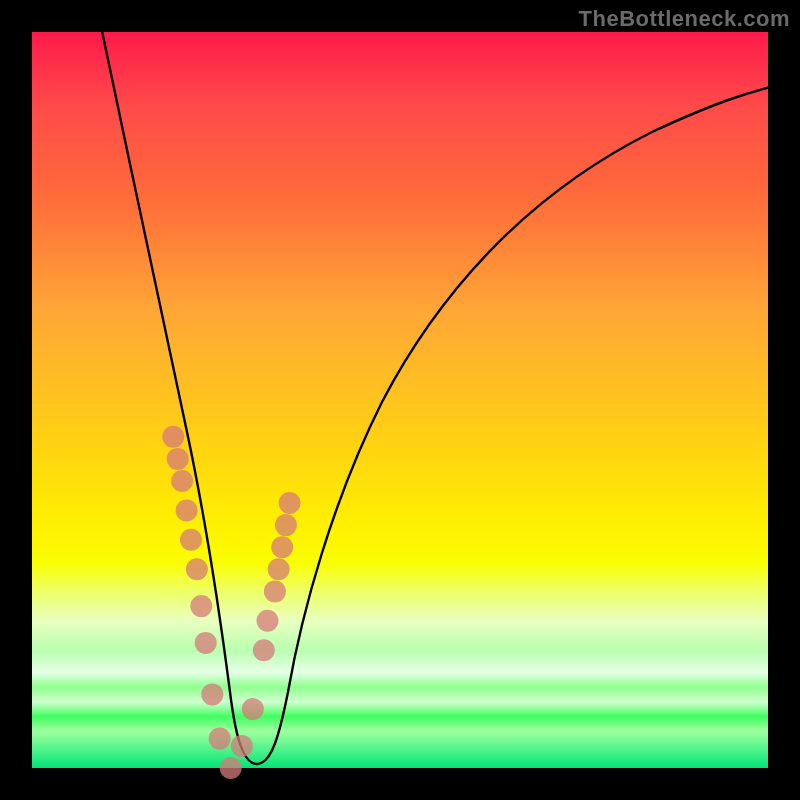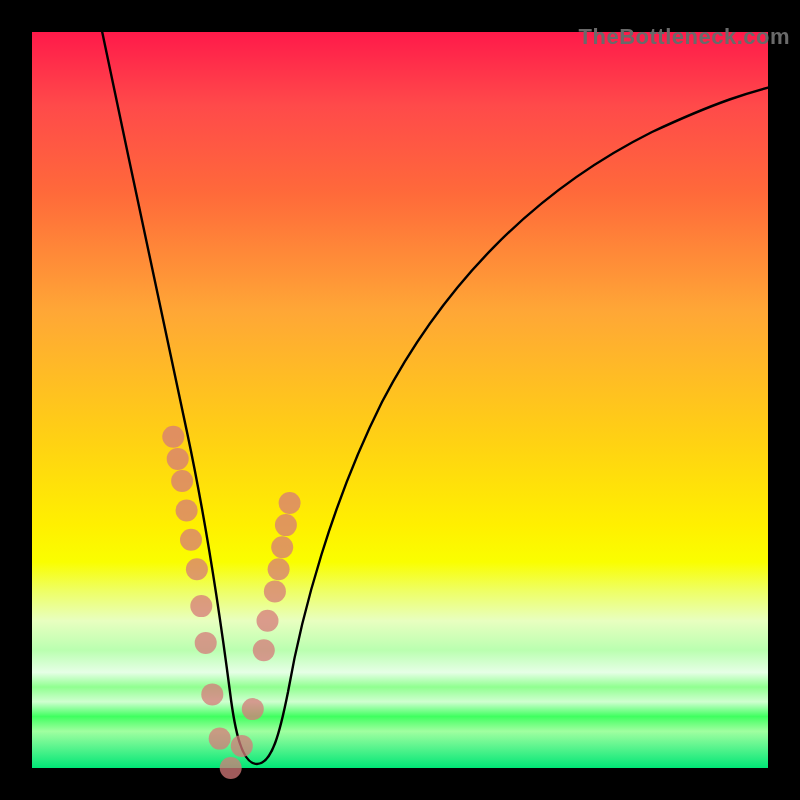--- a/index.html
+++ b/index.html
@@ -45,21 +45,20 @@
   }
   .watermark {
     position: absolute;
     top: 6px;
     right: 10px;
     font-size: 22px;
     font-weight: bold;
     color: #6a6a6a;
     letter-spacing: 0.5px;
     user-select: none;
-    margin-top: 18px;
   }
   svg.curve {
     position: absolute;
     top: 0;
     left: 0;
     width: 736px;
     height: 736px;
     overflow: visible;
   }
   .curve path {

